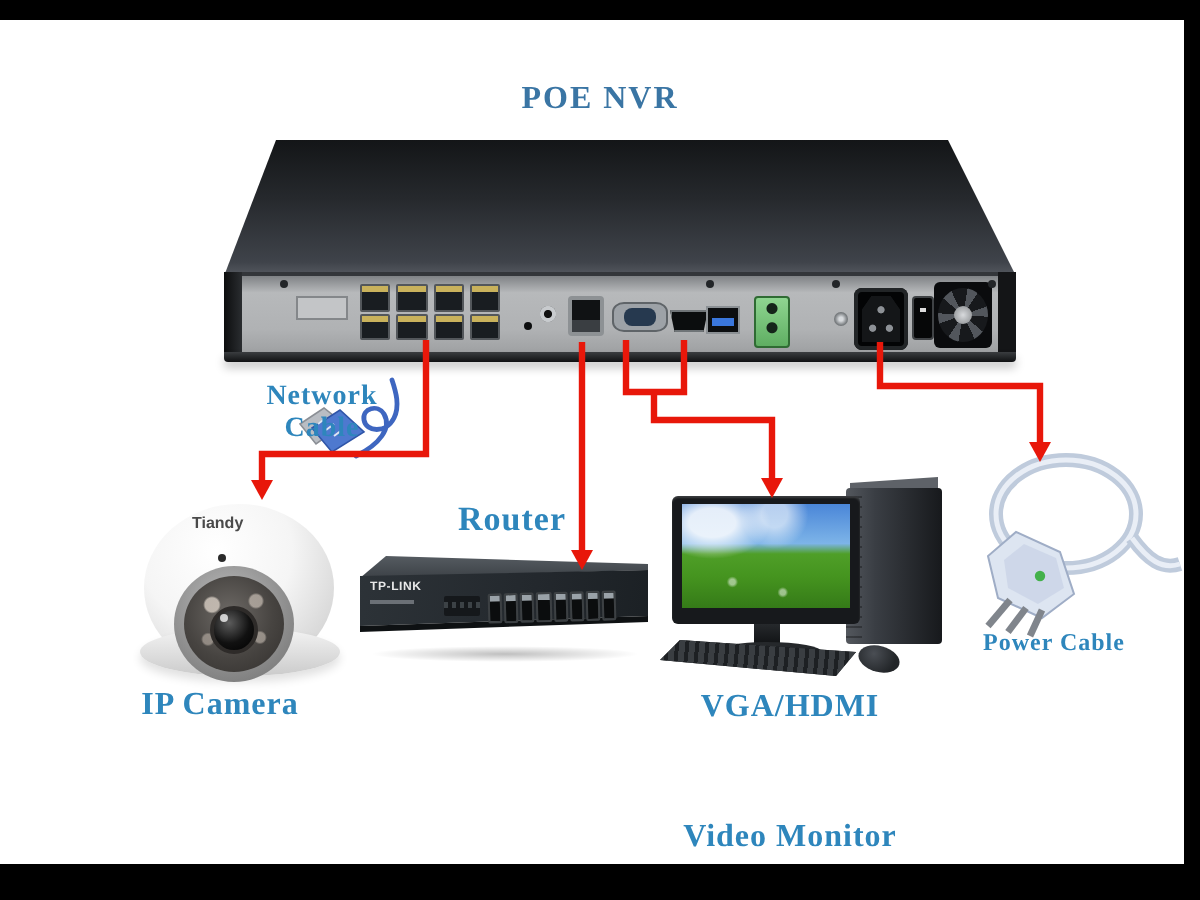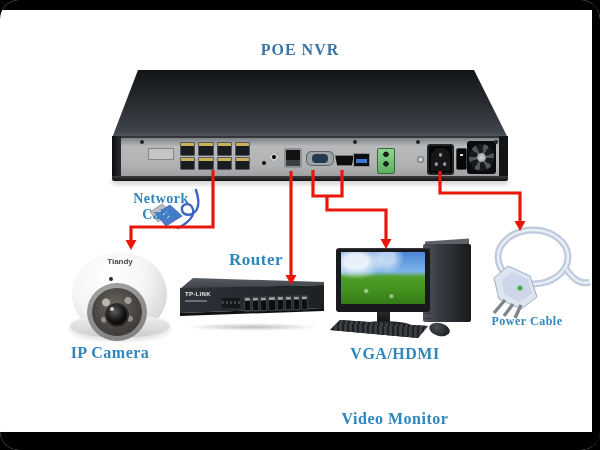--- a/index.html
+++ b/index.html
@@ -1,17 +1,17 @@
 <!DOCTYPE html>
 <html><head>
 <meta charset="utf-8">
 <style>
   html,body{margin:0;padding:0;background:#000;}
   .stage{position:relative;width:600px;height:450px;background:#fff;overflow:hidden;
-         font-family:"Liberation Serif",serif;border-radius:19px;}
+         font-family:"Liberation Serif",serif;}
   .abs{position:absolute;}
   i{display:block;}
 
   
   .bar{position:absolute;background:#000;}
   .bar-top{left:0;top:0;width:600px;height:10px;}
   .bar-bottom{left:0;top:432px;width:600px;height:18px;}
   .bar-right{left:592px;top:0;width:8px;height:450px;}
 
   
@@ -87,21 +87,21 @@
   .cam-face{left:92px;top:288px;width:50px;height:48px;border-radius:50%;
     background-image:radial-gradient(circle at 28% 30%,rgba(215,205,195,.8) 0 7%,transparent 9%),
       radial-gradient(circle at 72% 26%,rgba(200,190,180,.7) 0 6%,transparent 8%),
       radial-gradient(circle at 24% 66%,rgba(190,180,170,.6) 0 5%,transparent 7%),
       radial-gradient(circle at 76% 64%,rgba(200,190,180,.6) 0 5%,transparent 7%),
       radial-gradient(circle at 45% 40%,#6e6a66 0%,#474441 55%,#312e2c 100%);}
   .cam-lens{left:105px;top:303px;width:24px;height:24px;border-radius:50%;border:2px solid #2e2b29;
     box-sizing:border-box;background:radial-gradient(circle at 38% 32%,#5c5c5c,#111 55%,#000);}
   .cam-glint{left:110px;top:307px;width:4px;height:4px;border-radius:50%;background:rgba(255,255,255,.75);}
   .cam-dot{left:109px;top:277px;width:4px;height:4px;border-radius:50%;background:#2a2a2a;}
-  .cam-brand{left:96px;top:257px;width:48px;text-align:center;font-size:8px;color:#4a4a4a;
+  .cam-brand{left:96px;top:257px;width:48px;font-size:8px;color:#4a4a4a;
     font-family:"Liberation Sans",sans-serif;font-weight:700;}
 
   
   .router{left:178px;top:276px;width:148px;height:48px;}
   .router-top{left:0;top:0;width:148px;height:14px;
     clip-path:polygon(15px 2px,146px 6px,146px 9px,2px 13px);
     background:linear-gradient(180deg,#5a6066,#3a3f44);}
   .router-front{left:0;top:0;width:148px;height:40px;
     clip-path:polygon(2px 12px,146px 9px,146px 32px,2px 37px);
     background:linear-gradient(100deg,#2d3338 0%,#23282d 60%,#1b2024 100%);}

